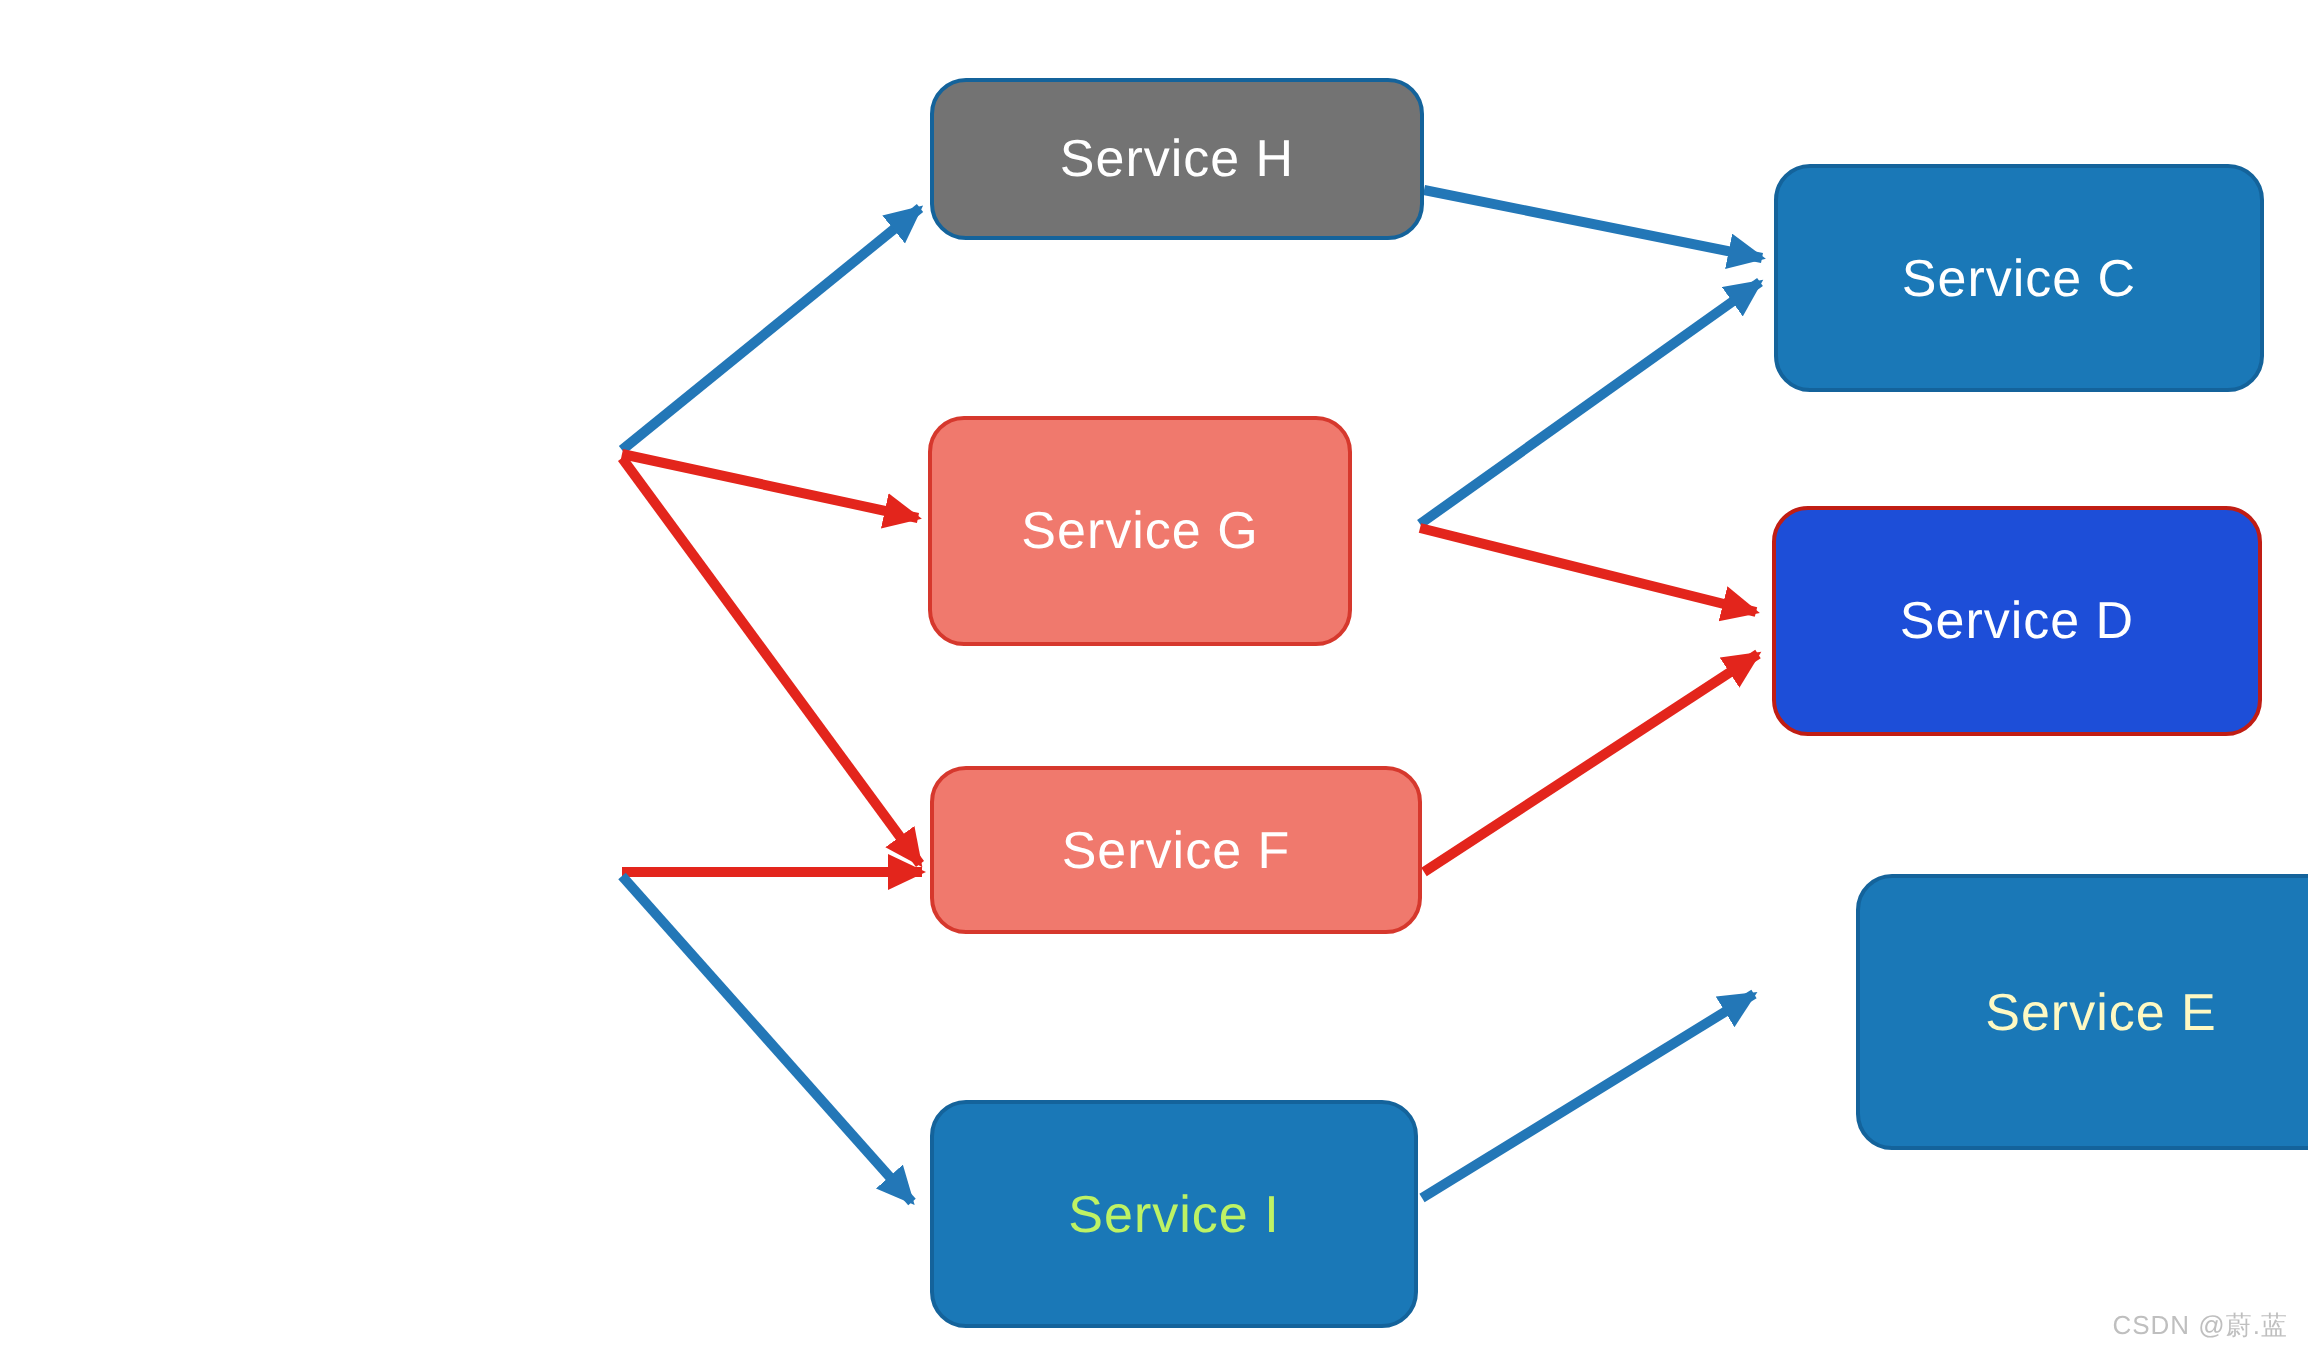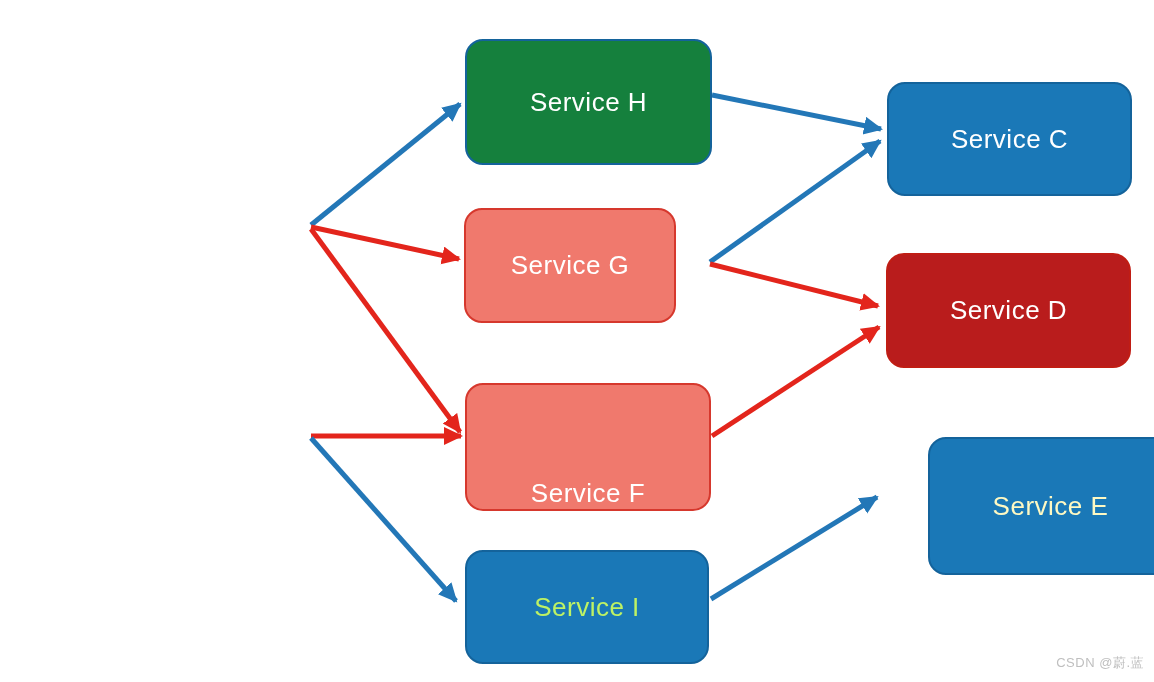--- a/index.html
+++ b/index.html
@@ -69,36 +69,36 @@
       <line x1="311" y1="229" x2="460" y2="432" stroke="#E3251C" stroke-width="5" marker-end="url(#arrow-red)"></line>
       <line x1="311" y1="436" x2="461" y2="436" stroke="#E3251C" stroke-width="5" marker-end="url(#arrow-red)"></line>
       <line x1="311" y1="438" x2="456" y2="601" stroke="#2377B7" stroke-width="5" marker-end="url(#arrow-blue)"></line>
       <line x1="712" y1="95" x2="881" y2="129" stroke="#2377B7" stroke-width="5" marker-end="url(#arrow-blue)"></line>
       <line x1="710" y1="262" x2="880" y2="141" stroke="#2377B7" stroke-width="5" marker-end="url(#arrow-blue)"></line>
       <line x1="710" y1="264" x2="878" y2="306" stroke="#E3251C" stroke-width="5" marker-end="url(#arrow-red)"></line>
       <line x1="712" y1="436" x2="879" y2="327" stroke="#E3251C" stroke-width="5" marker-end="url(#arrow-red)"></line>
       <line x1="711" y1="599" x2="877" y2="497" stroke="#2377B7" stroke-width="5" marker-end="url(#arrow-blue)"></line>
     </svg>
   <div id="node-layer">
-      <div class="node" style="left: 465px; top: 39px; width: 247px; height: 126px; background: #15803d; border-color: rgb(20, 99, 155); color: rgb(255, 255, 255);">
+      <div class="node" style="left: 465px; top: 39px; width: 247px; height: 81px; background: #737373; border-color: rgb(20, 99, 155); color: rgb(255, 255, 255);">
         <span>Service H</span>
       </div>
       <div class="node" style="left: 464px; top: 208px; width: 212px; height: 115px; background: rgb(240, 121, 109); border-color: rgb(214, 56, 45); color: rgb(255, 255, 255);">
         <span>Service G</span>
       </div>
-      <div class="node" style="left: 465px; top: 383px; width: 246px; height: 128px; background: rgb(240, 121, 109); border-color: rgb(214, 56, 45); color: rgb(255, 255, 255); align-items: flex-end;">
+      <div class="node" style="left: 465px; top: 383px; width: 246px; height: 84px; background: rgb(240, 121, 109); border-color: rgb(214, 56, 45); color: rgb(255, 255, 255);">
         <span>Service F</span>
       </div>
       <div class="node" style="left: 465px; top: 550px; width: 244px; height: 114px; background: rgb(26, 120, 183); border-color: rgb(20, 99, 155); color: #bef264;">
         <span>Service I</span>
       </div>
       <div class="node" style="left: 887px; top: 82px; width: 245px; height: 114px; background: rgb(26, 120, 183); border-color: rgb(20, 99, 155); color: rgb(255, 255, 255);">
         <span>Service C</span>
       </div>
-      <div class="node" style="left: 886px; top: 253px; width: 245px; height: 115px; background: #b91c1c; border-color: rgb(192, 29, 20); color: rgb(255, 255, 255);">
+      <div class="node" style="left: 886px; top: 253px; width: 245px; height: 115px; background: #1d4ed8; border-color: rgb(192, 29, 20); color: rgb(255, 255, 255);">
         <span>Service D</span>
       </div>
       <div class="node" style="left: 886px; top: 437px; width: 245px; height: 138px; background: rgb(26, 120, 183); border-color: rgb(20, 99, 155); color: #fef9c3; margin-left: 42px;">
         <span>Service E</span>
       </div>
     </div>
   <div class="watermark" style="color: rgb(191, 191, 191);">CSDN @蔚.蓝</div>
 </div>
 
 </body></html>

